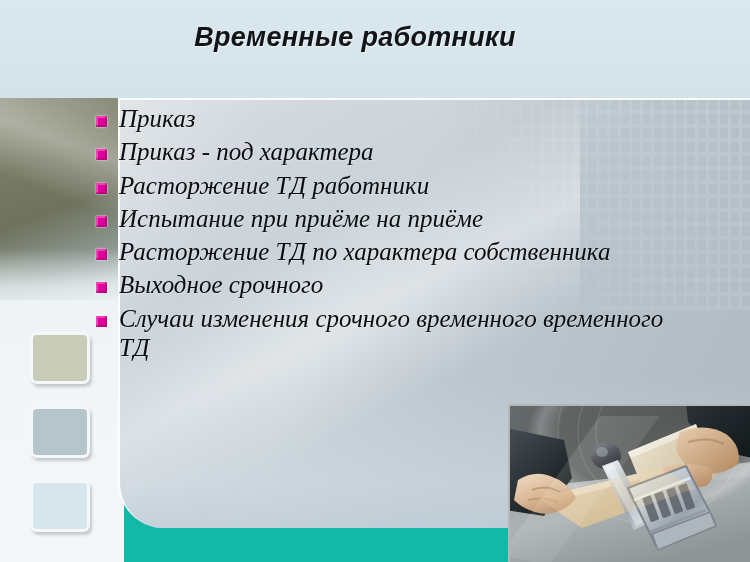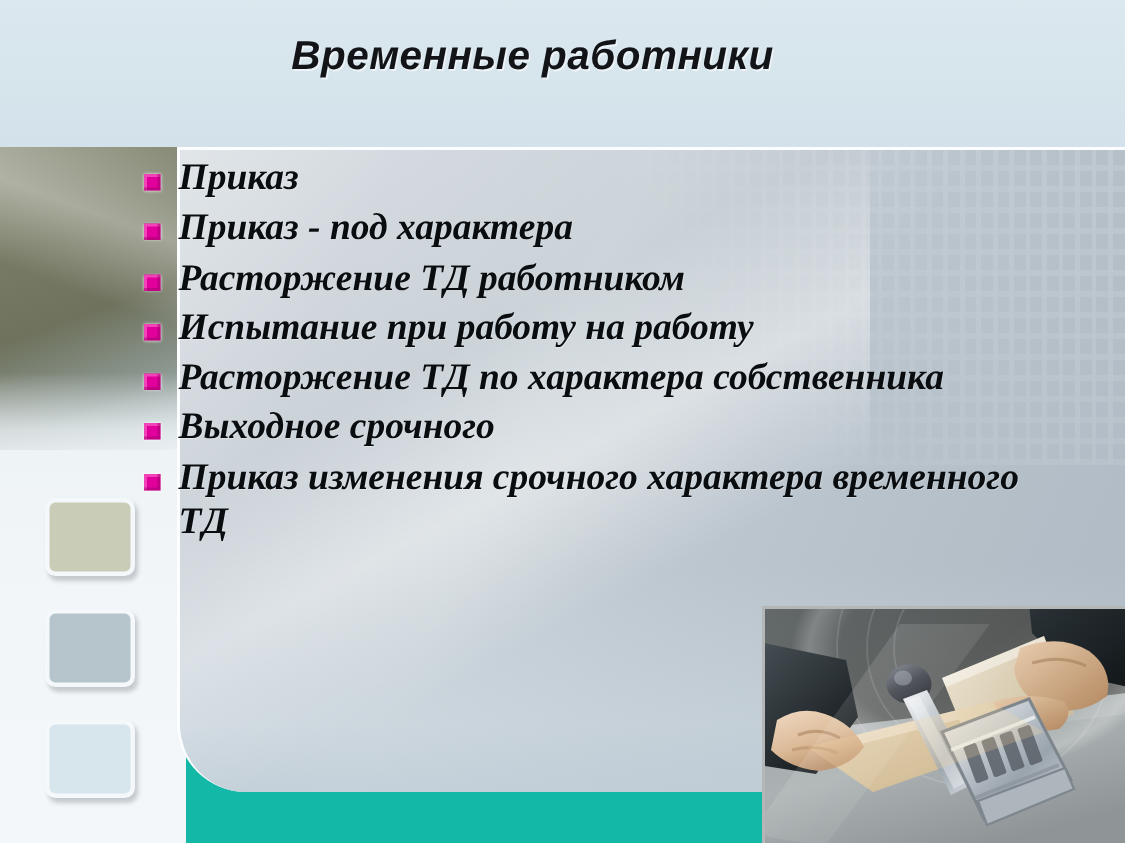--- a/index.html
+++ b/index.html
@@ -166,21 +166,21 @@
     margin-top: 12px;
     margin-right: 12px;
     background: #e2009c;
     box-shadow:
       inset -2px -2px 0 rgba(150,0,102,0.45),
       inset 2px 2px 0 rgba(255,120,205,0.55),
       0 0 2px rgba(255,255,255,0.8);
   }
   .bullet-text {
     font-family: "Liberation Serif", "DejaVu Serif", serif;
-    font-weight: bold;
+    font-weight: normal;
     font-style: italic;
     font-size: 25px;
     line-height: 1.17;
     color: #0a0d10;
     text-shadow: 0.5px 0.5px 0 rgba(255,255,255,0.30);
     white-space: pre-line;
   }
 
   
   .photo {
@@ -231,37 +231,37 @@
     <div class="bullet-row">
       <span class="bullet-marker" style="background: rgb(226, 0, 156);"></span>
       <span class="bullet-text">Приказ</span>
     </div>
     <div class="bullet-row">
       <span class="bullet-marker" style="background: rgb(226, 0, 156);"></span>
       <span class="bullet-text">Приказ  - под характера</span>
     </div>
     <div class="bullet-row">
       <span class="bullet-marker" style="background: rgb(226, 0, 156);"></span>
-      <span class="bullet-text">Расторжение ТД работником</span>
-    </div>
-    <div class="bullet-row">
-      <span class="bullet-marker" style="background: rgb(226, 0, 156);"></span>
-      <span class="bullet-text">Испытание при работу на работу</span>
+      <span class="bullet-text">Расторжение ТД работники</span>
+    </div>
+    <div class="bullet-row">
+      <span class="bullet-marker" style="background: rgb(226, 0, 156);"></span>
+      <span class="bullet-text">Испытание при приёме на приёме</span>
     </div>
     <div class="bullet-row">
       <span class="bullet-marker" style="background: rgb(226, 0, 156);"></span>
       <span class="bullet-text">Расторжение ТД по характера собственника</span>
     </div>
     <div class="bullet-row">
       <span class="bullet-marker" style="background: rgb(226, 0, 156);"></span>
       <span class="bullet-text">Выходное срочного</span>
     </div>
     <div class="bullet-row">
       <span class="bullet-marker" style="background: rgb(226, 0, 156);"></span>
-      <span class="bullet-text">Приказ изменения срочного характера временного ТД</span>
+      <span class="bullet-text">Случаи изменения срочного временного временного ТД</span>
     </div>
   </div>
 
   <div class="photo">
     <svg width="242" height="158" viewBox="0 0 242 158">
       <defs>
         <linearGradient id="bgTop" x1="0" y1="0" x2="0.3" y2="1">
           <stop offset="0%" stop-color="#4a4d4c"></stop>
           <stop offset="55%" stop-color="#636664"></stop>
           <stop offset="100%" stop-color="#7d8280"></stop>

